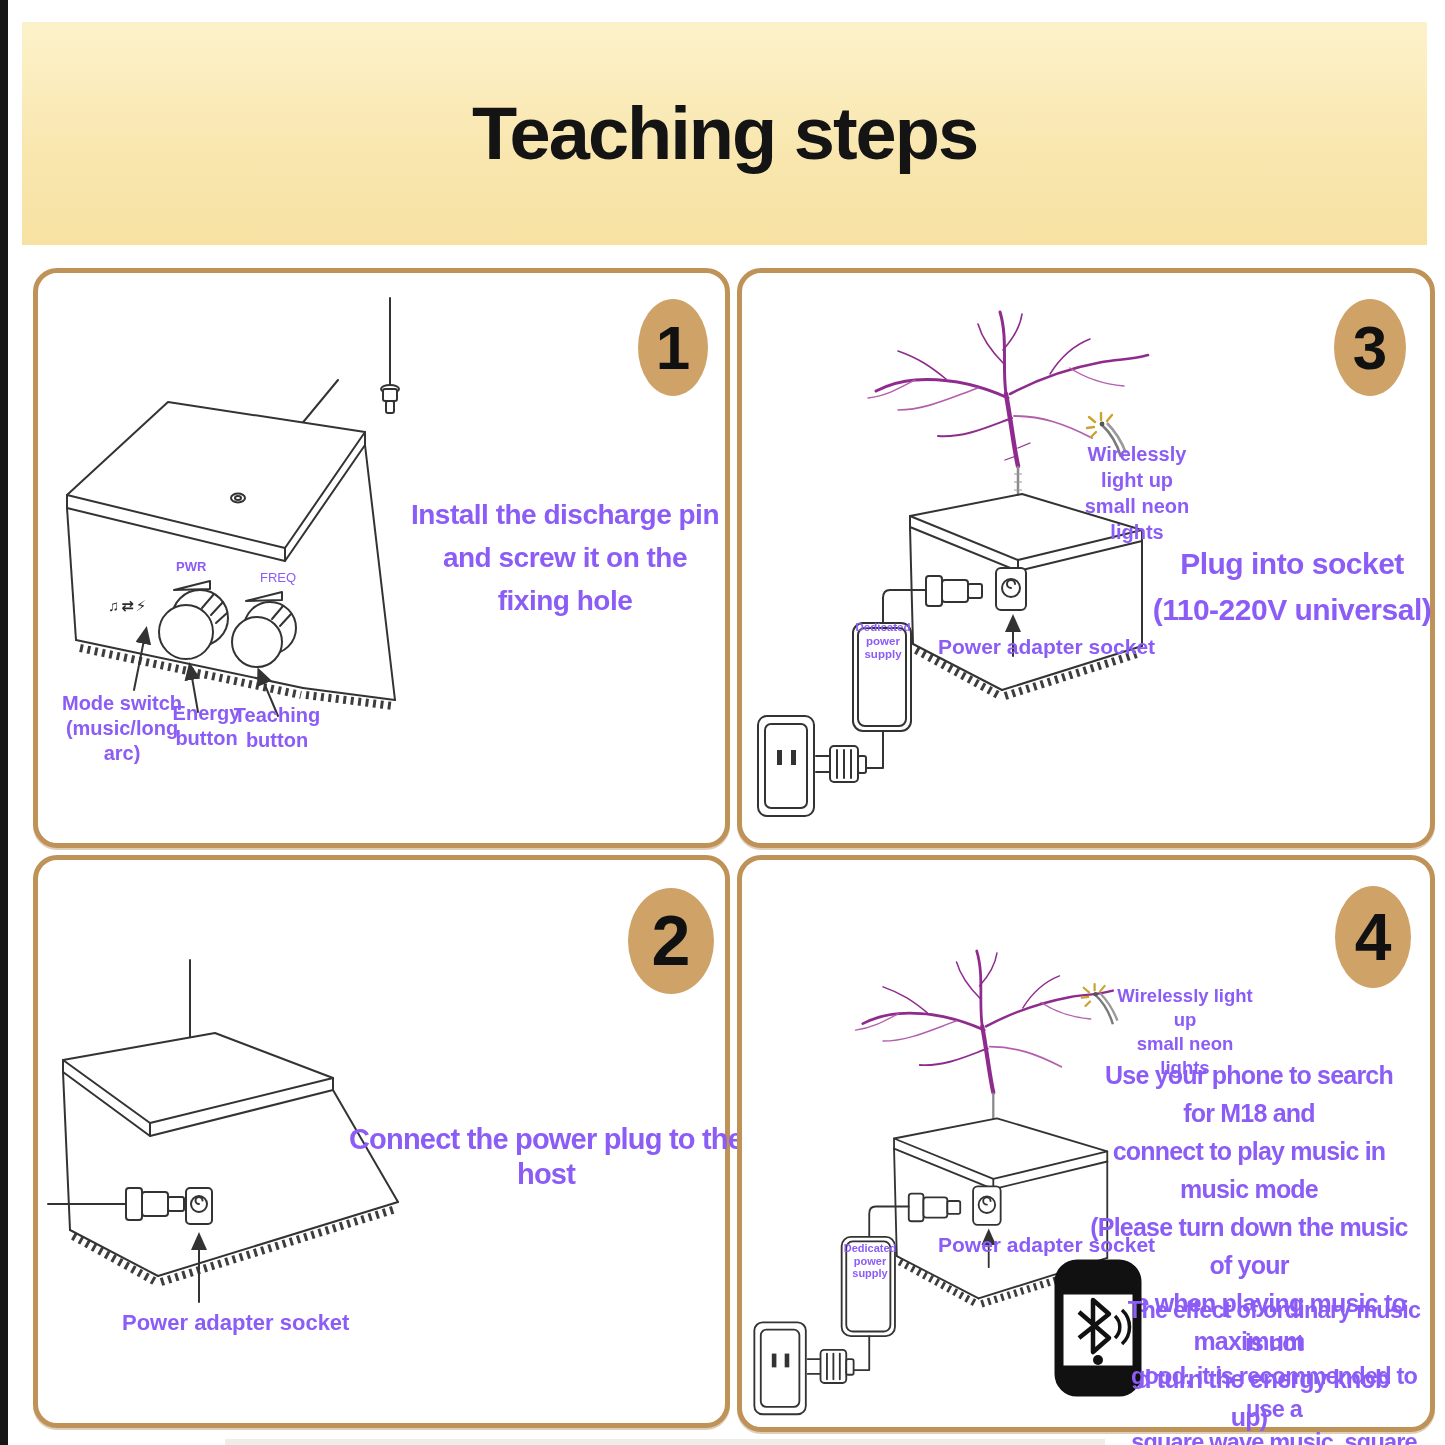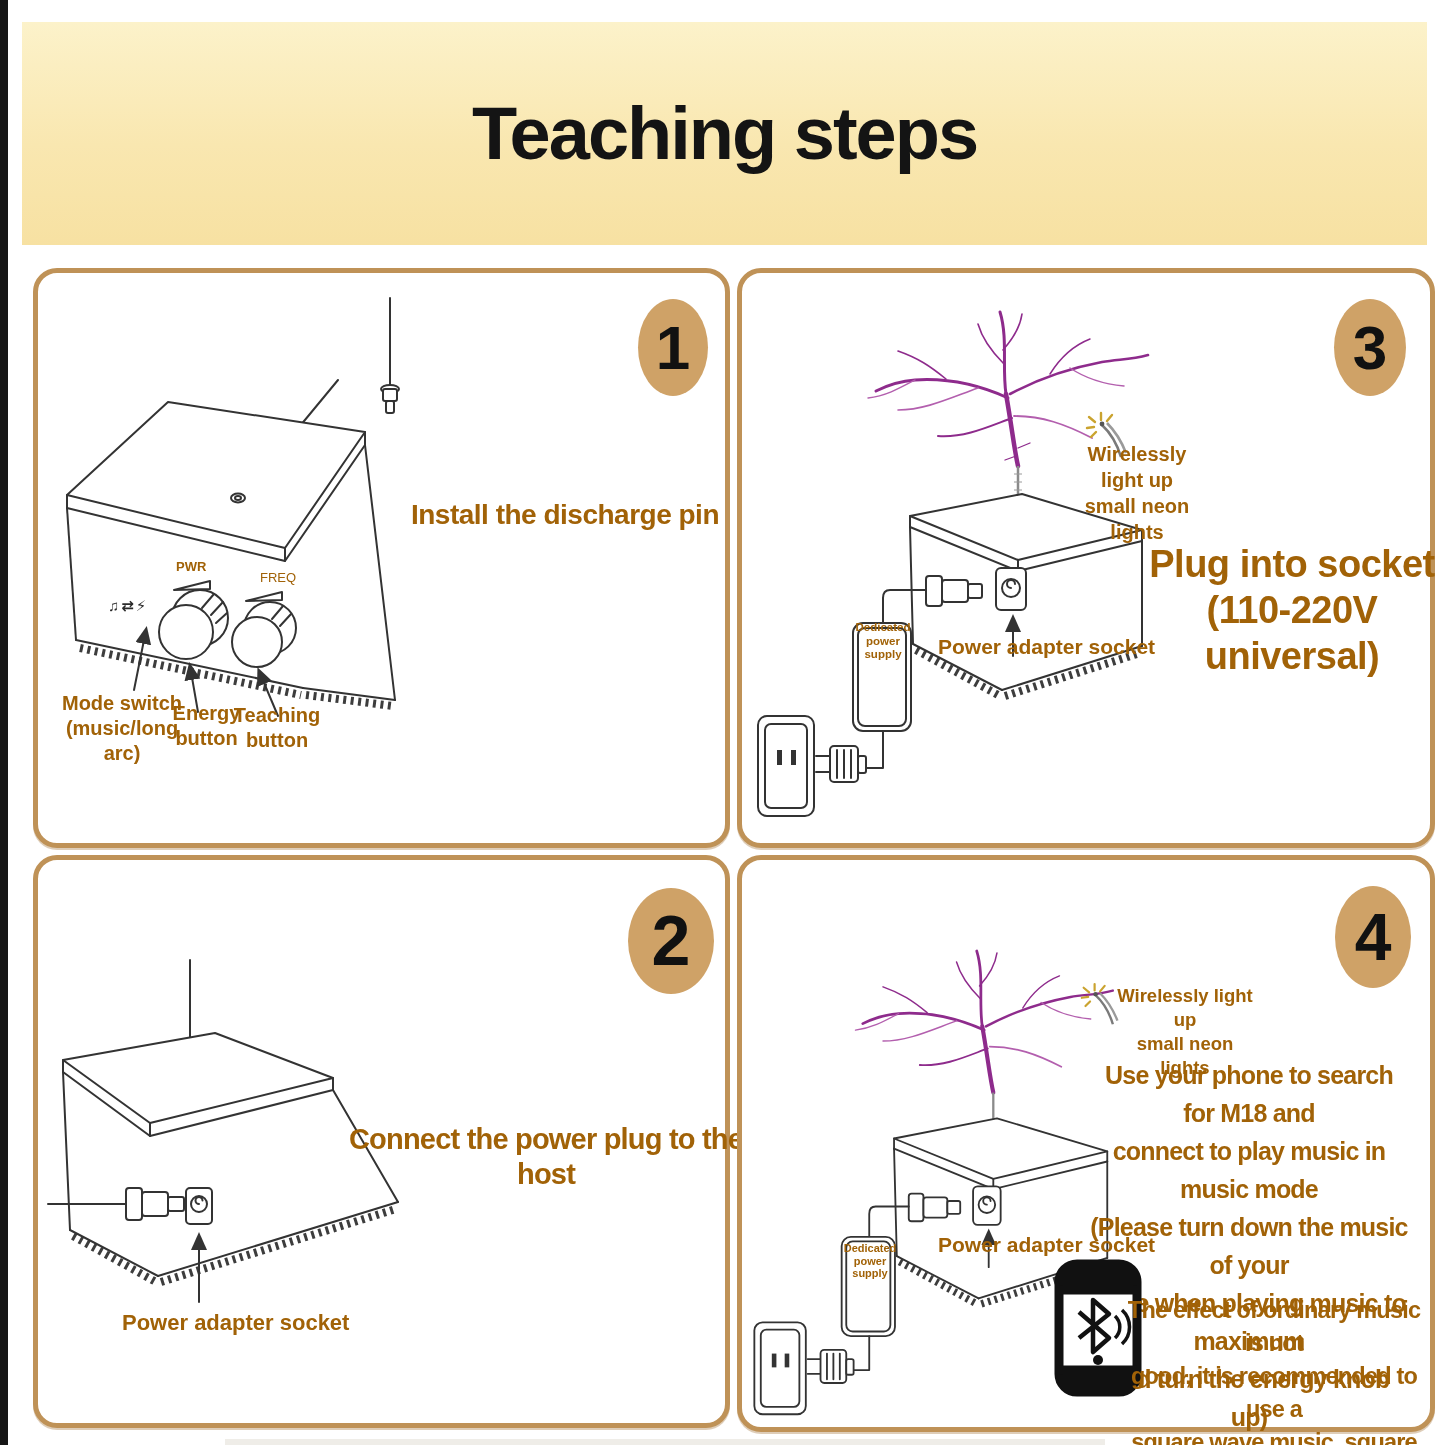--- a/index.html
+++ b/index.html
@@ -8,21 +8,21 @@
   .left-strip{position:absolute;left:0;top:0;width:8px;height:1445px;background:#161616;}
   .bottom-strip{position:absolute;left:225px;top:1439px;width:880px;height:6px;background:#efede8;}
   .banner{position:absolute;left:22px;top:22px;width:1405px;height:223px;
           background:linear-gradient(180deg,#fcf2ca 0%,#f9e7b0 55%,#f7e1a2 100%);
           display:flex;align-items:center;justify-content:center;}
   .title{font-size:74px;font-weight:800;letter-spacing:-2px;color:#141414;}
   .panel{position:absolute;background:#fff;border:5px solid #bf9257;border-radius:24px;
          box-shadow:0 2px 0 rgba(160,112,52,.35);}
   .badge{position:absolute;background:#cfa267;border-radius:50%;display:flex;
          align-items:center;justify-content:center;font-weight:700;color:#111;}
-  .t{position:absolute;font-weight:600;color:#a16207;line-height:1.2;}
+  .t{position:absolute;font-weight:600;color:#8b5cf6;line-height:1.2;}
   .ctr{text-align:center;}
   .art{position:absolute;}
   svg{overflow:visible;}
   .ln{stroke:#333;fill:none;stroke-width:2;stroke-linejoin:round;stroke-linecap:round;}
   .fill-w{fill:#fff;}
   .fins{stroke:#333;stroke-width:8;stroke-dasharray:3 4.5;fill:none;opacity:.95;}
   .bolt{stroke:#8e2b8c;fill:none;stroke-linecap:round;}
   .bolt2{stroke:#b35fae;fill:none;stroke-linecap:round;}
 </style>
 </head>
@@ -96,20 +96,21 @@
 
     <div class="t ctr" style="left:9px;top:418px;width:150px;font-size:20px;line-height:25px;font-weight:700;">
       <div>Mode switch</div>
       <div>(music/long arc)</div>
     </div>
     <div class="t ctr" style="left:126px;top:428px;width:85px;font-size:20px;line-height:25px;font-weight:700;">Energy button</div>
     <div class="t ctr" style="left:182px;top:430px;width:114px;font-size:20px;line-height:25px;font-weight:700;">Teaching button</div>
 
     <div class="t ctr" style="left:368px;top:220px;width:318px;font-size:28px;line-height:43px;letter-spacing:-.5px;">
       <div>Install the discharge pin</div>
+      <div>and screw it on the fixing hole</div>
     </div>
   </section>
 
   <section class="panel" style="left:737px;top:268px;width:688px;height:570px;">
     <div class="badge" style="left:592px;top:26px;width:72px;height:97px;font-size:62px;">3</div>
 
     <svg class="art" style="left:8px;top:25px;" width="420" height="560" viewBox="0 0 420 560">
       <defs>
         <marker id="ah3" markerWidth="10" markerHeight="10" refX="7" refY="4" orient="auto">
           <path d="M0,0 L9,4 L0,8 z" fill="#333"></path>
@@ -194,21 +195,21 @@
 
     <div class="t ctr" style="left:325px;top:168px;width:140px;font-size:20px;line-height:26px;font-weight:700;">
       <div>Wirelessly light up</div>
       <div>small neon lights</div>
     </div>
 
     <div class="t ctr" style="left:111px;top:348px;width:60px;font-size:11.5px;line-height:13.5px;font-weight:700;">Dedicated power supply</div>
 
     <div class="t" style="left:196px;top:361px;font-size:21px;font-weight:700;">Power adapter socket</div>
 
-    <div class="t ctr" style="left:405px;top:268px;width:290px;font-size:38px;line-height:46px;letter-spacing:-.5px;text-align:center;">
+    <div class="t ctr" style="left:405px;top:268px;width:290px;font-size:30px;line-height:46px;letter-spacing:-.5px;text-align:center;">
       <div>Plug into socket</div>
       <div>(110-220V universal)</div>
     </div>
   </section>
 
   <section class="panel" style="left:33px;top:855px;width:687px;height:563px;">
     <div class="badge" style="left:590px;top:28px;width:86px;height:106px;font-size:70px;">2</div>
 
     <svg class="art" style="left:10px;top:60px;" width="420" height="400" viewBox="0 0 420 400">
       <defs>

